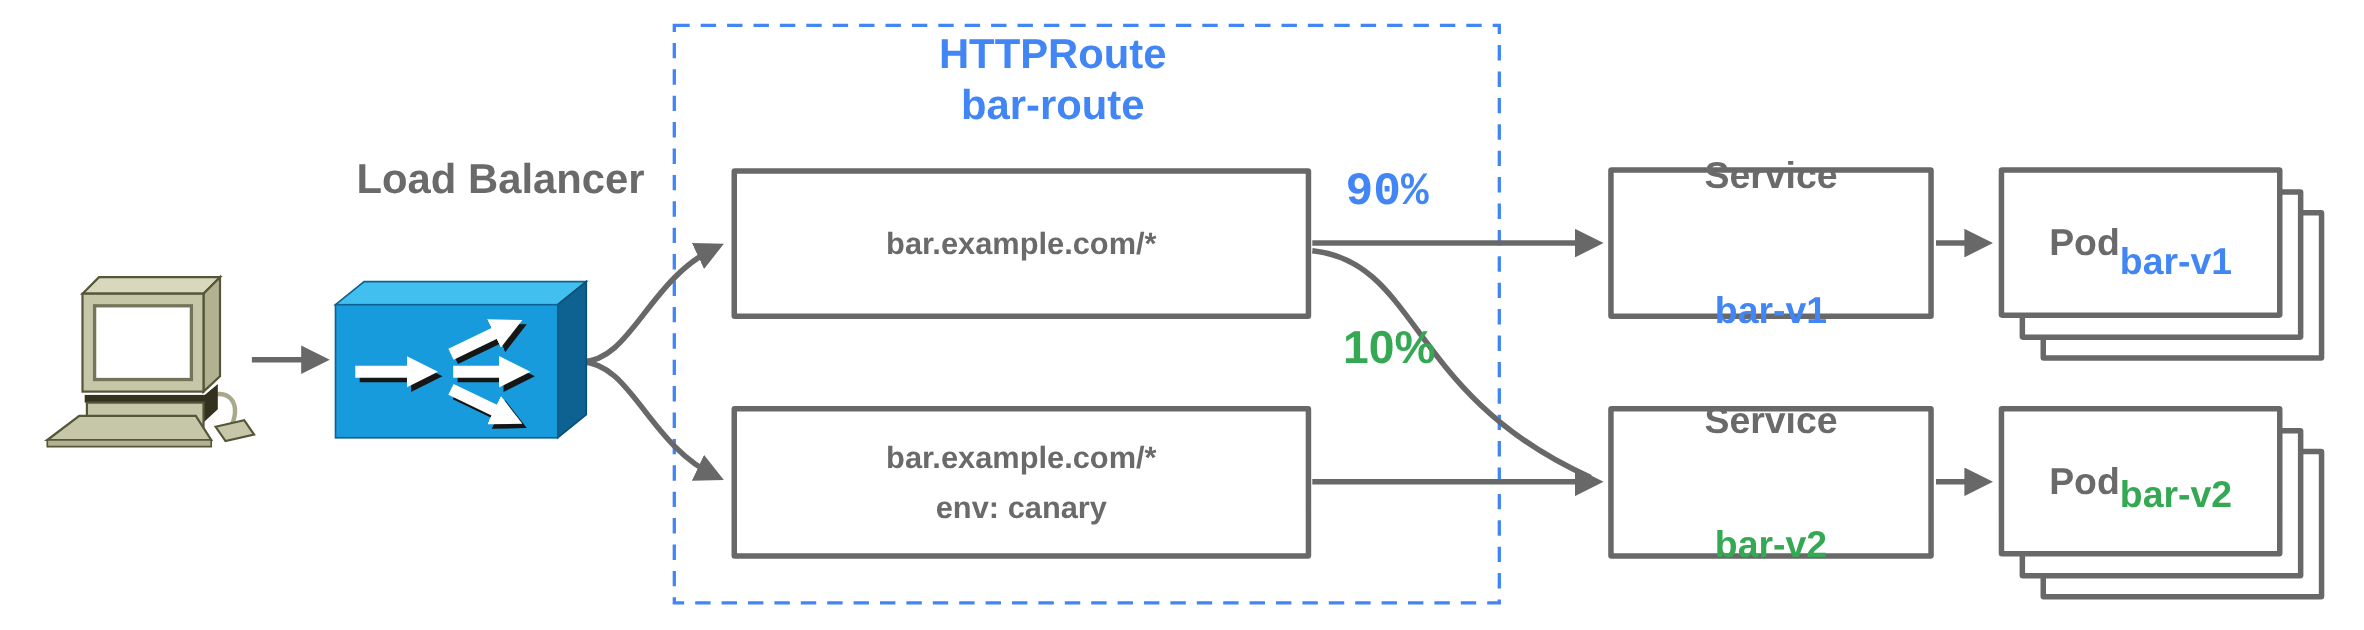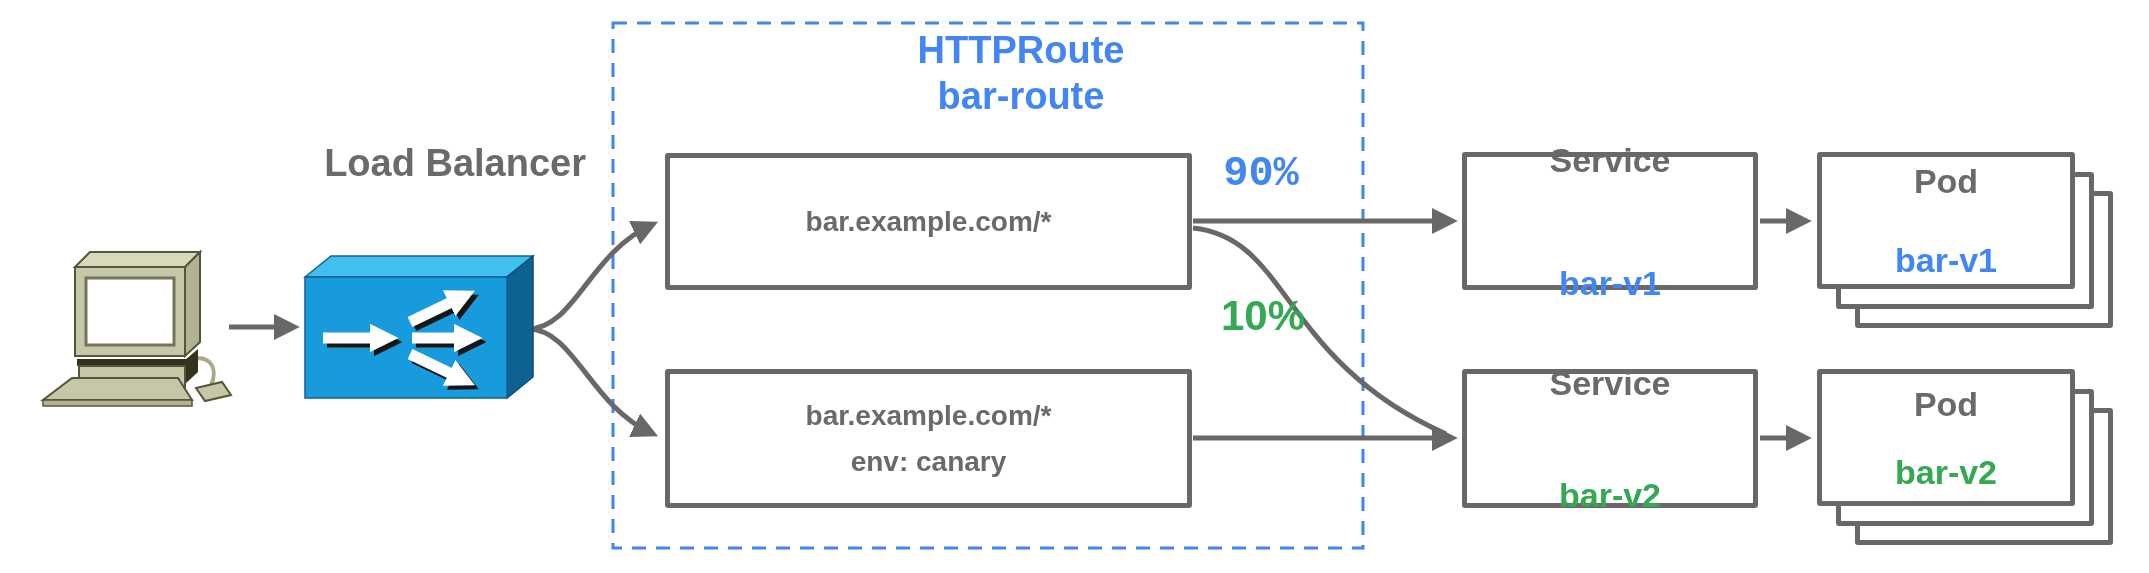--- a/index.html
+++ b/index.html
@@ -23,31 +23,31 @@
     position:absolute;box-sizing:border-box;
     background:#ffffff;border:5px solid var(--line);border-radius:3px;
     display:flex;flex-direction:column;align-items:center;justify-content:center;
     color:var(--gtext);font-size:28px;line-height:46px;text-align:center;
   }
   .small-box{font-size:34px;line-height:44px;gap:44px;}
   .pod-card{
     position:absolute;box-sizing:border-box;
     width:258px;height:137px;background:#ffffff;
     border:5px solid var(--line);border-radius:3px;
-    display:flex;flex-direction:column;align-items:center;justify-content:center;
+    display:flex;flex-direction:row;align-items:center;justify-content:center;
     color:var(--gtext);font-size:34px;line-height:44px;text-align:center;
   }
   .name-blue{color:var(--blue);margin-top:35px;}
   .name-green{color:var(--green);margin-top:24px;}
   .lb-label{
     position:absolute;left:250px;top:142px;width:336px;
     text-align:right;font-size:38px;color:var(--gtext);
   }
   .route-title{
-    position:absolute;left:646px;top:27px;width:750px;
+    position:absolute;left:582px;top:27px;width:750px;
     text-align:center;font-size:38px;line-height:46px;color:var(--blue);
   }
   .pct{position:absolute;width:130px;text-align:center;font-size:42px;}
   .pct-90{left:1196px;top:150px;color:var(--blue);font-family:Liberation Mono, monospace;}
   .pct-10{left:1198px;top:292px;color:var(--green);}
 </style>
 </head>
 <body>
 
 <div class="canvas">

